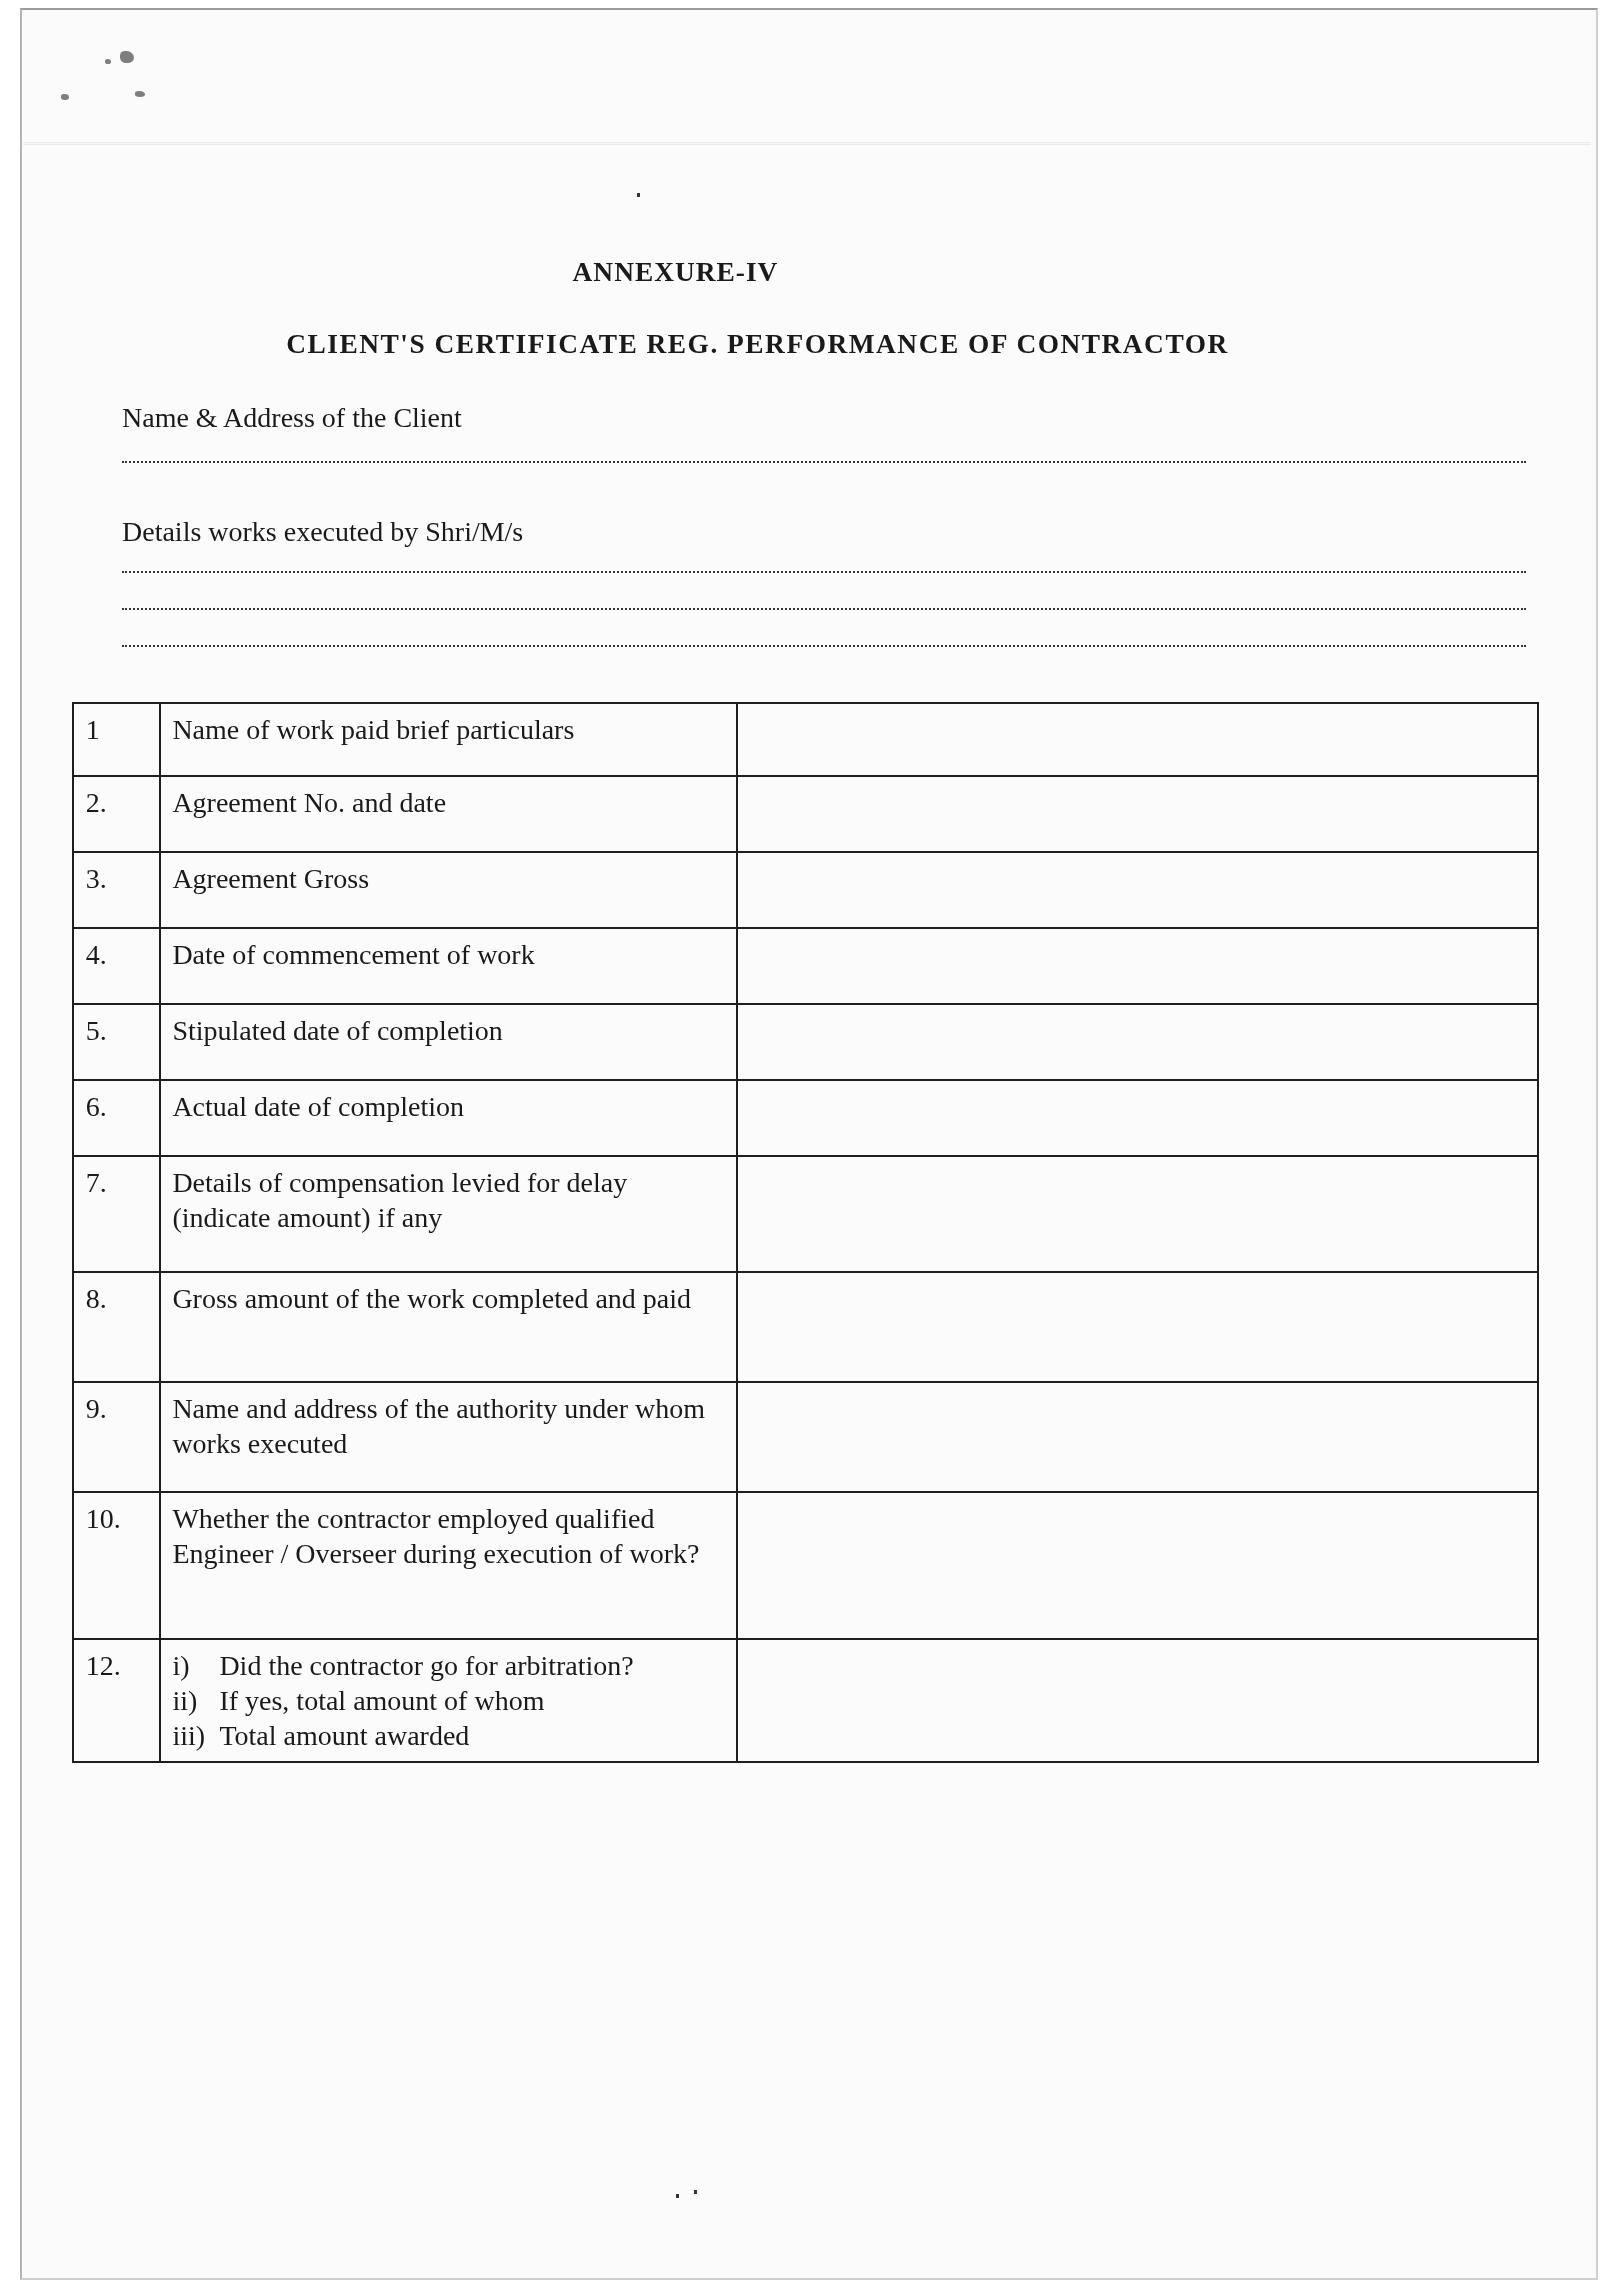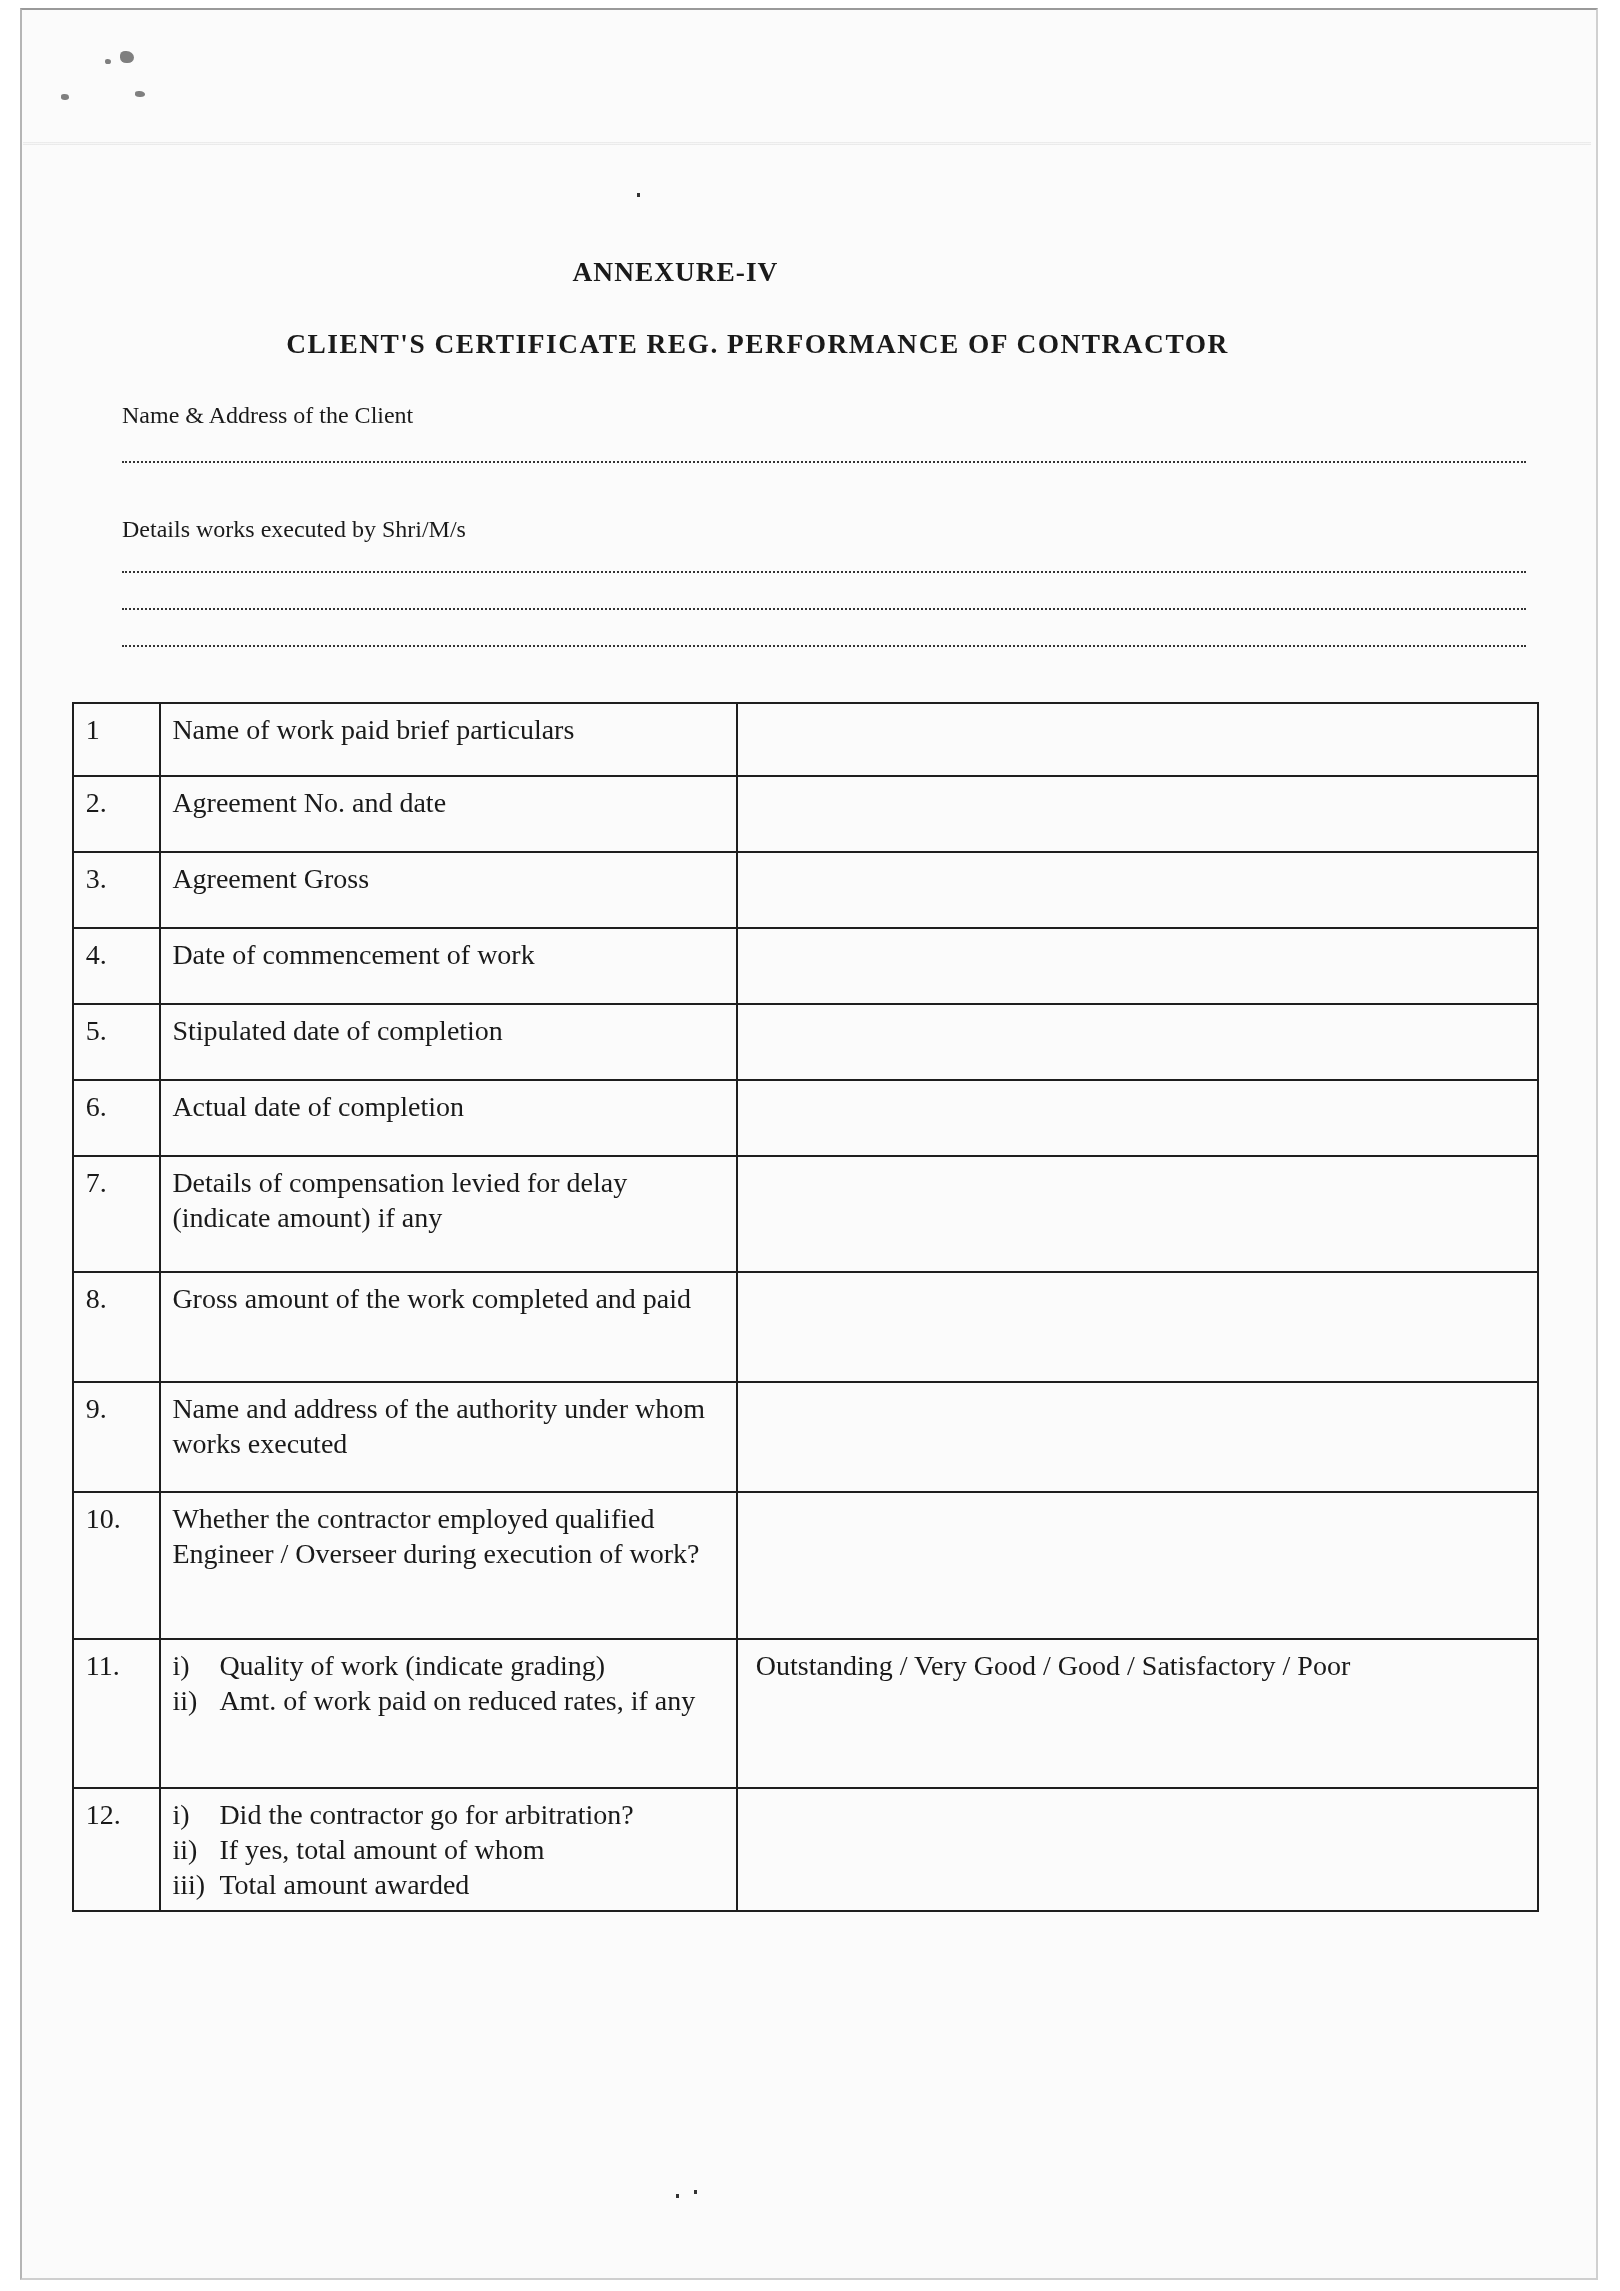--- a/index.html
+++ b/index.html
@@ -62,21 +62,21 @@
     text-align: center;
     padding-left: 39px;
     box-sizing: border-box;
     font-size: 27.4px;
     font-weight: bold;
     letter-spacing: 1.5px;
   }
   .label-line {
     position: absolute;
     left: 122px;
-    font-size: 24px;
+    font-size: 28px;
   }
   .dotted {
     position: absolute;
     left: 122px;
     width: 1404px;
     height: 0;
     border-bottom: 2.9px dotted #333;
   }
   table.perf {
     position: absolute;
@@ -187,34 +187,20 @@
     </tr>
     <tr style="height:110px;">
       <td class="num">9.</td>
       <td class="desc">Name and address of the authority under whom works executed</td>
       <td class="val"></td>
     </tr>
     <tr style="height:147px;">
       <td class="num">10.</td>
       <td class="desc">Whether the contractor employed qualified Engineer / Overseer during execution of work?</td>
       <td class="val"></td>
-    </tr>
-    <tr style="height:149px;">
-      <td class="num">11.</td>
-      <td class="desc">
-        <div class="sub">
-          <span class="roman">i)</span>
-          <span class="sub-text">Quality of work (indicate grading)</span>
-        </div>
-        <div class="sub">
-          <span class="roman">ii)</span>
-          <span class="sub-text">Amt. of work paid on reduced rates, if any</span>
-        </div>
-      </td>
-      <td class="val">Outstanding / Very Good / Good / Satisfactory / Poor</td>
     </tr>
     <tr style="height:120px;">
       <td class="num">12.</td>
       <td class="desc">
         <div class="sub">
           <span class="roman">i)</span>
           <span class="sub-text">Did the contractor go for arbitration?</span>
         </div>
         <div class="sub">
           <span class="roman">ii)</span>

